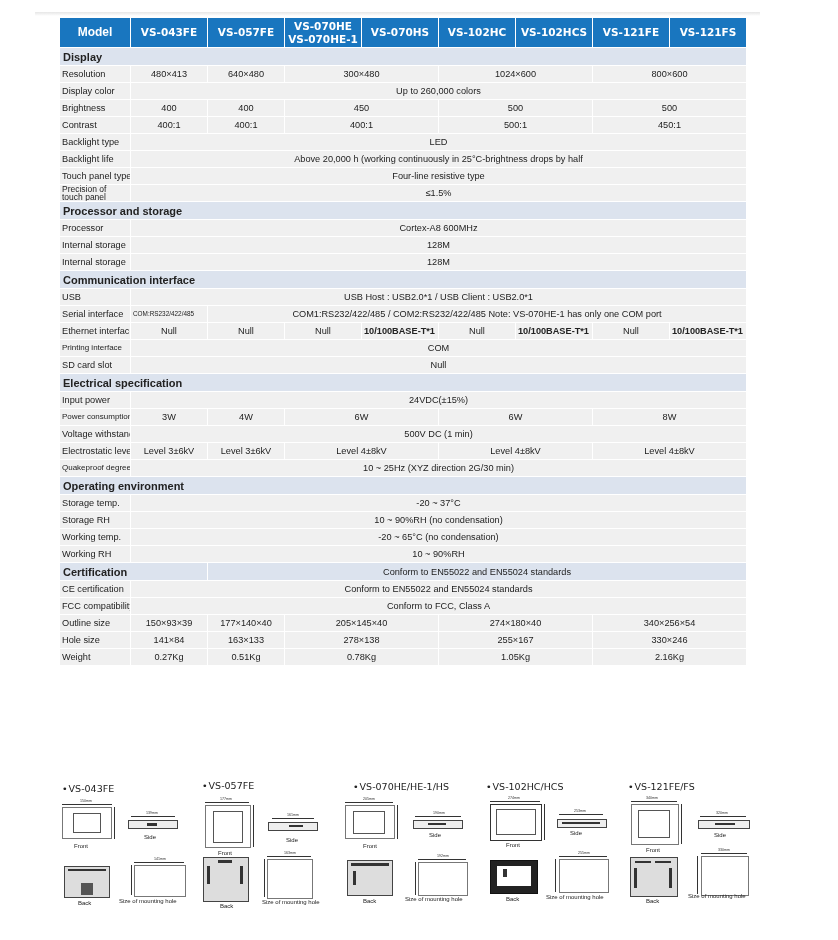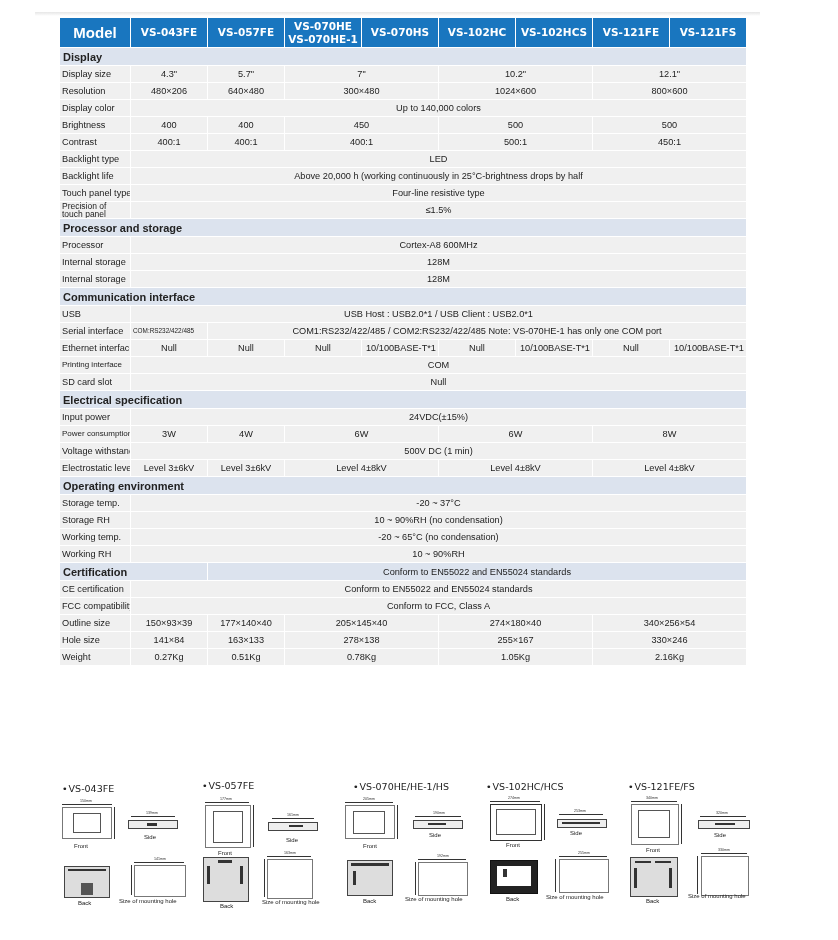--- a/index.html
+++ b/index.html
@@ -3,28 +3,28 @@
 <meta charset="utf-8">
 <style>
   html, body { margin:0; padding:0; background:#ffffff; }
   body { width:838px; height:940px; position:relative; overflow:hidden; font-family:"Liberation Sans", sans-serif; color:#222; }
   .topbar { position:absolute; left:35px; top:12px; width:725px; height:4px; background:linear-gradient(#e6e6e6,#ffffff); }
   .wrap { position:absolute; left:59px; top:17px; width:687px; }
   table { border-collapse:separate; border-spacing:1px; width:687px; table-layout:fixed; background:#ffffff; }
   col.c0 { width:70px; }
   col.cm { width:76px; }
   th { background:#1976bf; color:#fff; font-family:"DejaVu Sans", sans-serif; font-weight:bold; font-size:10.5px; height:29px; padding:0; text-align:center; line-height:13px; }
-  th.model { font-family:"Liberation Sans", sans-serif; font-size:15px; }
+  th.model { font-family:"Liberation Sans", sans-serif; font-size:12px; }
   td { background:#f0f0f0; font-size:9.2px; height:16px; padding:0; text-align:center; white-space:nowrap; overflow:hidden; line-height:16px; }
   td.lbl { text-align:left; padding-left:2px; font-size:9.2px; }
   td.lbl.sm { font-size:8px; }
   td.lbl.two { font-size:8.5px; line-height:8px; }
   td.tiny { font-size:6.4px; text-align:left; padding-left:2px; }
   tr.section td { background:#dce3ee; font-weight:bold; font-size:11px; text-align:left; padding-left:3px; height:17px; }
-  td.left { text-align:center; padding-left:2px; }
+  td.left { text-align:left; padding-left:2px;font-weight:bold; }
   .drawings { position:absolute; left:0; top:770px; width:838px; height:170px; }
   .dwg { position:absolute; top:0; width:140px; height:140px; }
   .dwg .ttl { position:absolute; left:0; top:13px; font-size:9.5px; font-family:"DejaVu Sans", sans-serif; color:#222; white-space:nowrap; }
   .dwg .ttl::before { content:"\2022"; margin-right:1px; }
   .box { position:absolute; border:1px solid #777; background:#fff; }
   .screen { position:absolute; border:1px solid #555; }
   .dimline { position:absolute; border-top:1px solid #333; height:0; }
   .vdim { position:absolute; border-left:1px solid #333; width:0; }
   .cap { position:absolute; font-size:6px; color:#222; white-space:nowrap; }
   .dimtxt { position:absolute; font-size:3.6px; color:#333; white-space:nowrap; }
@@ -61,38 +61,30 @@
     <th>VS-102HC</th>
     <th>VS-102HCS</th>
     <th>VS-121FE</th>
     <th>VS-121FS</th>
   </tr>
 
   <tr class="section">
           <td colspan="9">Display</td>
         </tr>
   <tr>
-    <td class="lbl">Display size</td>
-    <td>4.3"</td>
-    <td>5.7"</td>
-    <td colspan="2">7"</td>
-    <td colspan="2">10.2"</td>
-    <td colspan="2">12.1"</td>
-  </tr>
-  <tr>
     <td class="lbl">Resolution</td>
-    <td>480×206</td>
+    <td>480×413</td>
     <td>640×480</td>
     <td colspan="2">300×480</td>
     <td colspan="2">1024×600</td>
     <td colspan="2">800×600</td>
   </tr>
   <tr>
     <td class="lbl">Display color</td>
-    <td colspan="8">Up to 140,000 colors</td>
+    <td colspan="8">Up to 260,000 colors</td>
   </tr>
   <tr>
     <td class="lbl">Brightness</td>
     <td>400</td>
     <td>400</td>
     <td colspan="2">450</td>
     <td colspan="2">500</td>
     <td colspan="2">500</td>
   </tr>
   <tr>
@@ -188,20 +180,24 @@
     <td colspan="8">500V DC (1 min)</td>
   </tr>
   <tr>
     <td class="lbl">Electrostatic level</td>
     <td>Level 3±6kV</td>
     <td>Level 3±6kV</td>
     <td colspan="2">Level 4±8kV</td>
     <td colspan="2">Level 4±8kV</td>
     <td colspan="2">Level 4±8kV</td>
   </tr>
+  <tr>
+    <td class="lbl sm">Quakeproof degree</td>
+    <td colspan="8">10 ~ 25Hz (XYZ direction 2G/30 min)</td>
+  </tr>
 
   <tr class="section">
           <td colspan="9">Operating environment</td>
         </tr>
   <tr>
     <td class="lbl">Storage temp.</td>
     <td colspan="8">-20 ~ 37°C</td>
   </tr>
   <tr>
     <td class="lbl">Storage RH</td>

